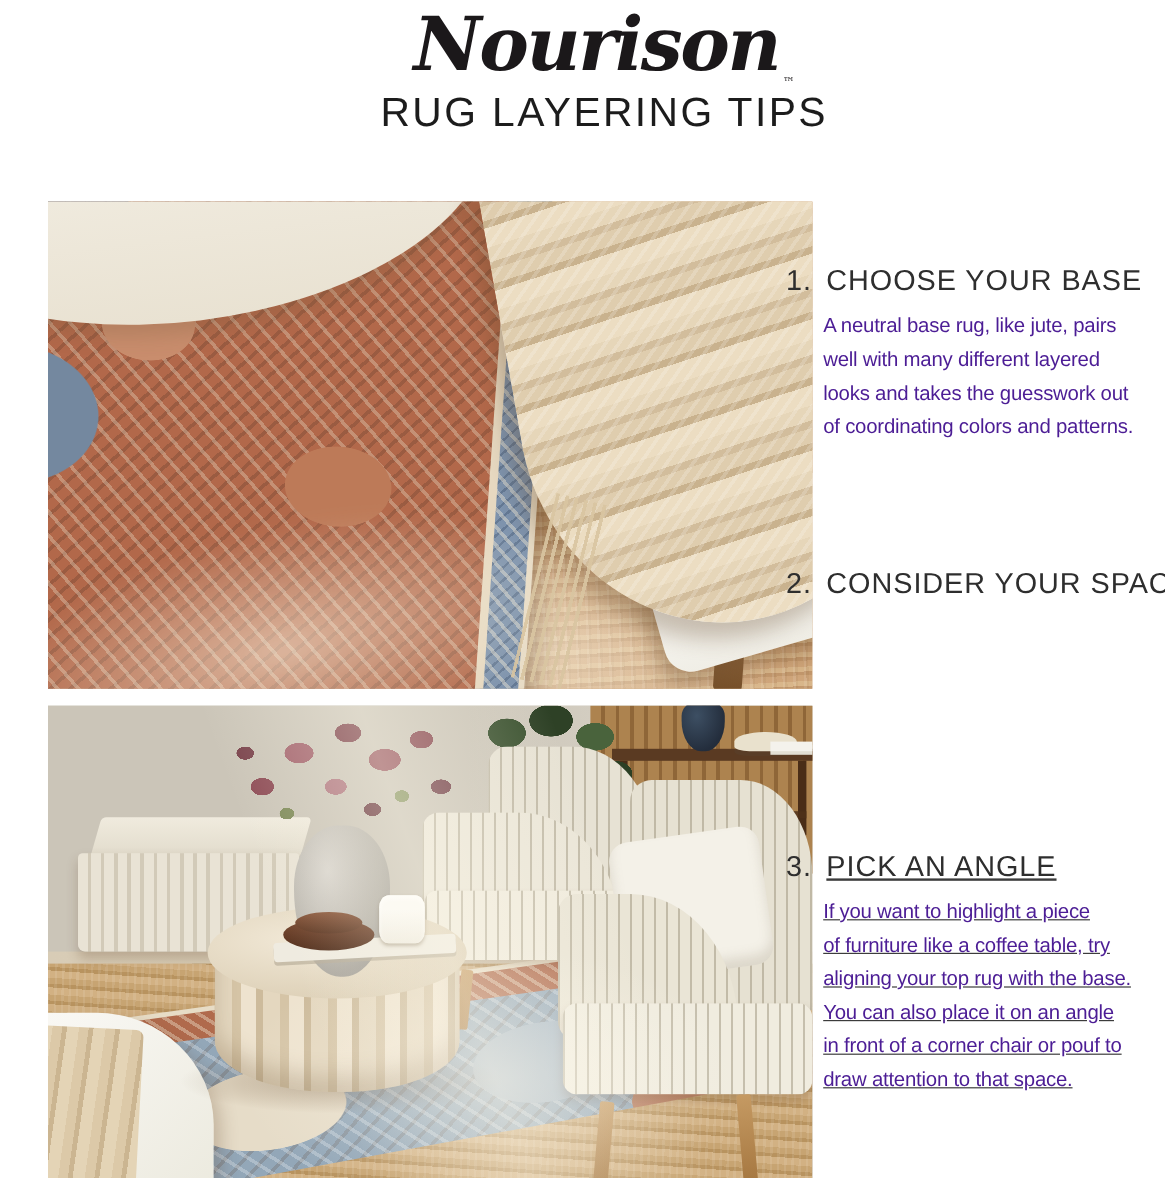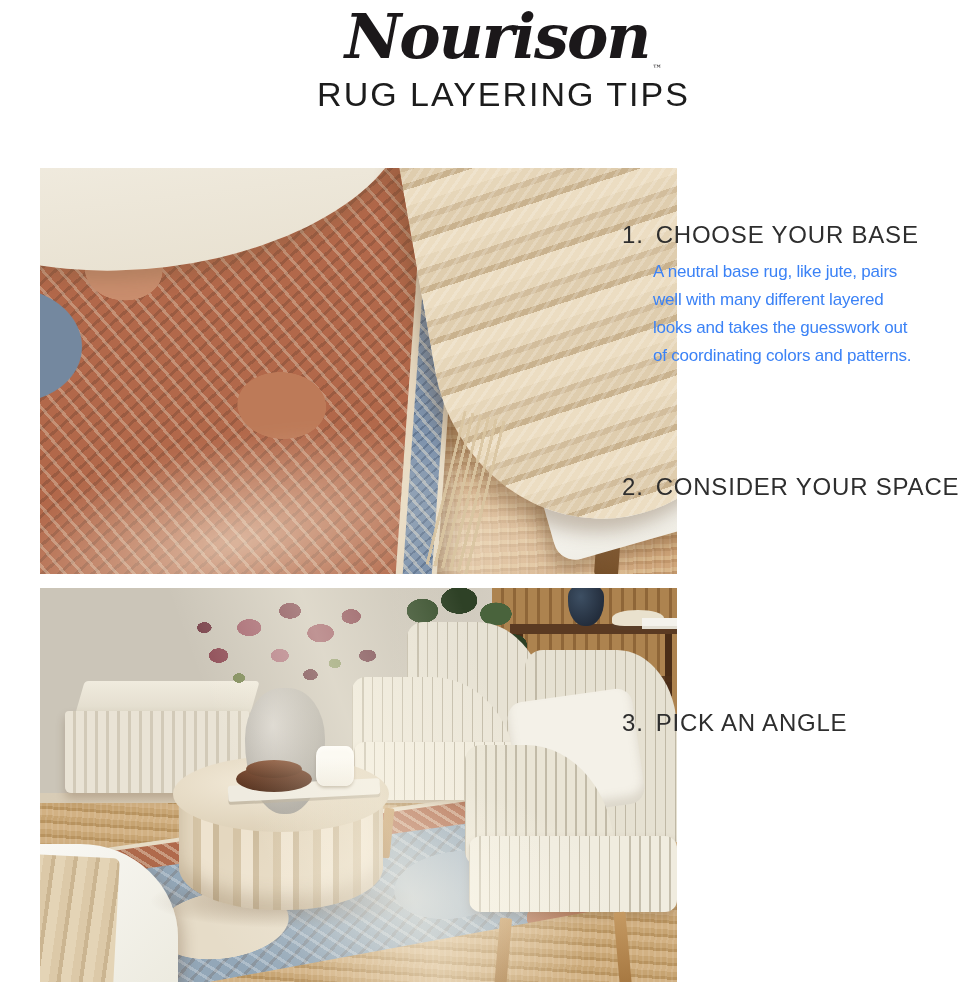--- a/index.html
+++ b/index.html
@@ -208,27 +208,27 @@
   .bowl-big{left:196px;top:178px;width:76px;height:26px;border-radius:50%;
     background:linear-gradient(#7b4a31,#53301d);}
   .bowl-small{left:206px;top:172px;width:56px;height:18px;border-radius:50%;
     background:linear-gradient(#8a573b,#5e3823);}
   .sun-overlay-2{inset:0;pointer-events:none;
     background:
       linear-gradient(70deg, transparent 35%, rgba(255,250,235,0.38) 52%, transparent 72%),
       radial-gradient(300px 160px at 58% 76%, rgba(255,250,238,0.42), transparent 70%);}
 
   
-  .tip{position:absolute;left:622px;width:314px;}
-  #tip-1{top:220px;} #tip-2{top:472px;} #tip-3{top:708px;}
+  .tip{position:absolute;left:655px;width:314px;}
+  #tip-1{top:220px;} #tip-2{top:472px;} #tip-3{top:708px;text-decoration:underline;}
   .tip-heading{margin:0;font-weight:400;font-size:24px;letter-spacing:0.8px;
     color:#2e2e2e;line-height:29px;white-space:nowrap;}
   .tip-num{display:inline-block;margin-right:12px;}
   .tip-body{margin:9px 0 0 31px;font-size:17px;letter-spacing:-0.2px;
-    line-height:28px;color:#3b82f6;white-space:pre-line;}
+    line-height:28px;color:#4c1d95;white-space:pre-line;}
 </style>
 </head>
 <body>
 
 <div id="canvas">
 
   <header id="header">
     <div class="brand"><span>Nourison</span><span class="tm">™</span></div>
     <h1 class="page-title">RUG LAYERING TIPS</h1>
   </header>
@@ -308,16 +308,22 @@
       <p class="tip-body">A neutral base rug, like jute, pairs
 well with many different layered
 looks and takes the guesswork out
 of coordinating colors and patterns.</p>
     </section>
     <section class="tip" id="tip-2">
       <h2 class="tip-heading"><span class="tip-num">2.</span><span class="tip-title">CONSIDER YOUR SPACE</span></h2>
     </section>
     <section class="tip" id="tip-3">
       <h2 class="tip-heading"><span class="tip-num">3.</span><span class="tip-title">PICK AN ANGLE</span></h2>
+      <p class="tip-body">If you want to highlight a piece
+of furniture like a coffee table, try
+aligning your top rug with the base.
+You can also place it on an angle
+in front of a corner chair or pouf to
+draw attention to that space.</p>
     </section>
   </aside>
 
 </div>
 
 </body></html>

